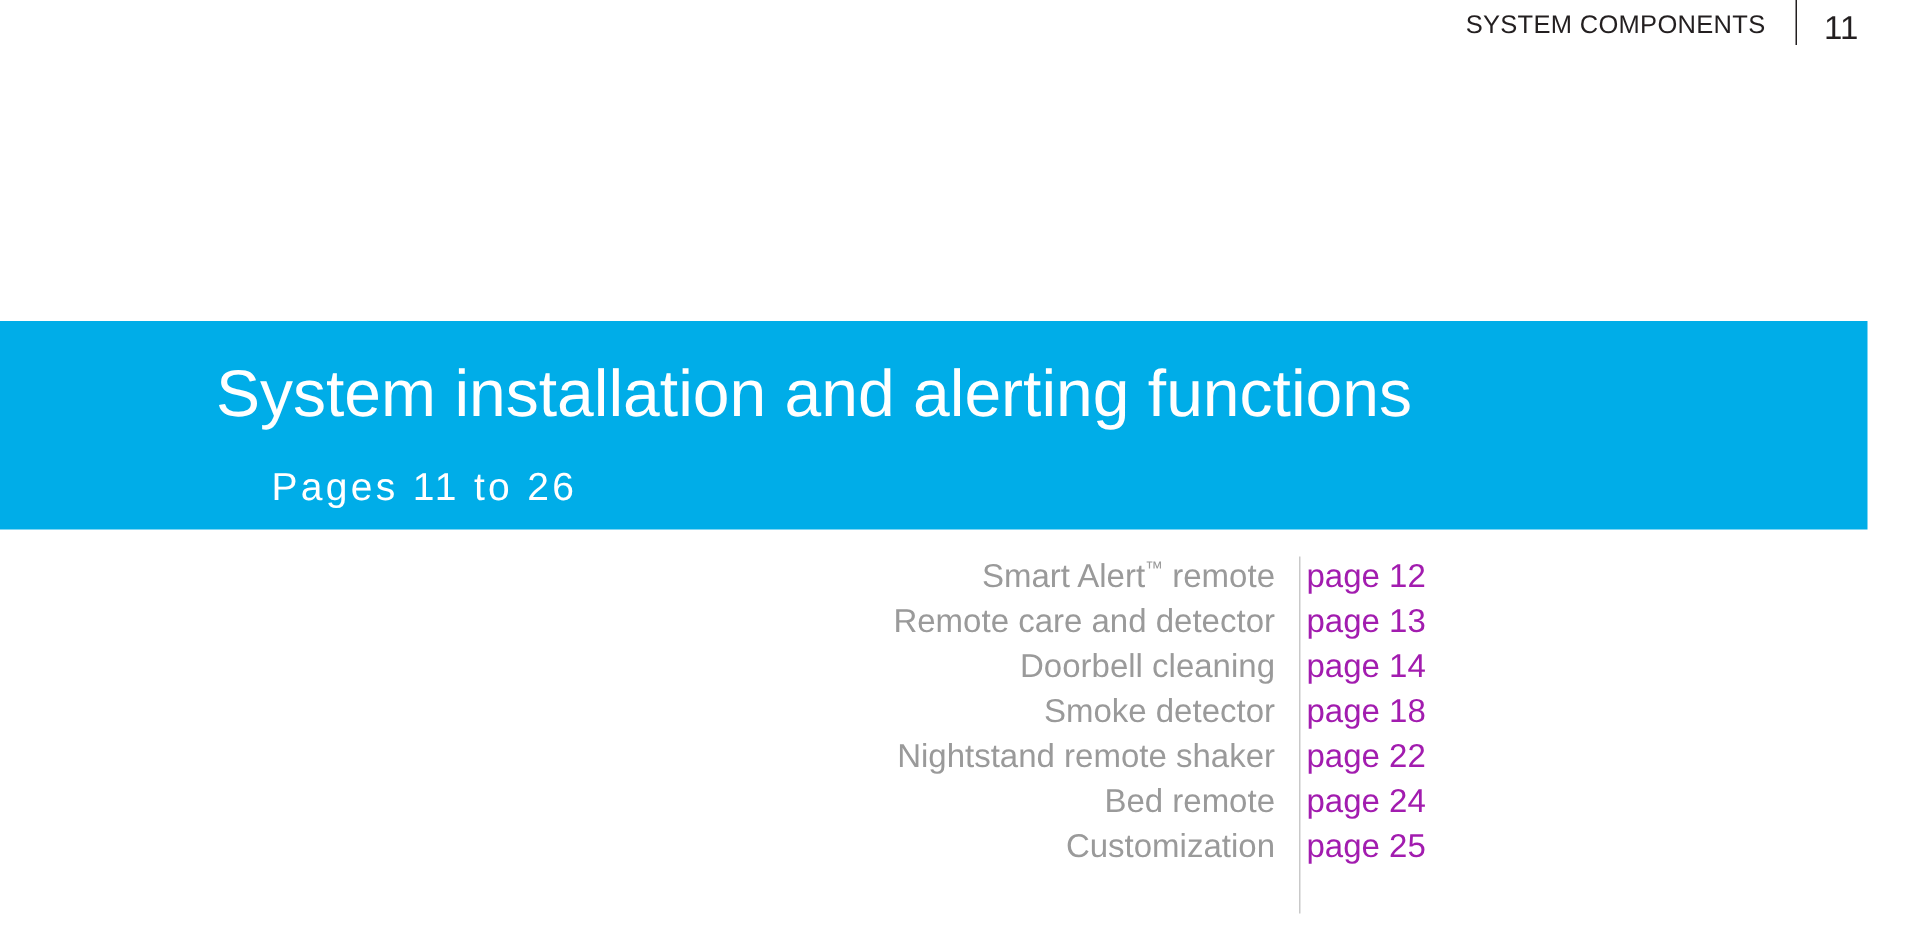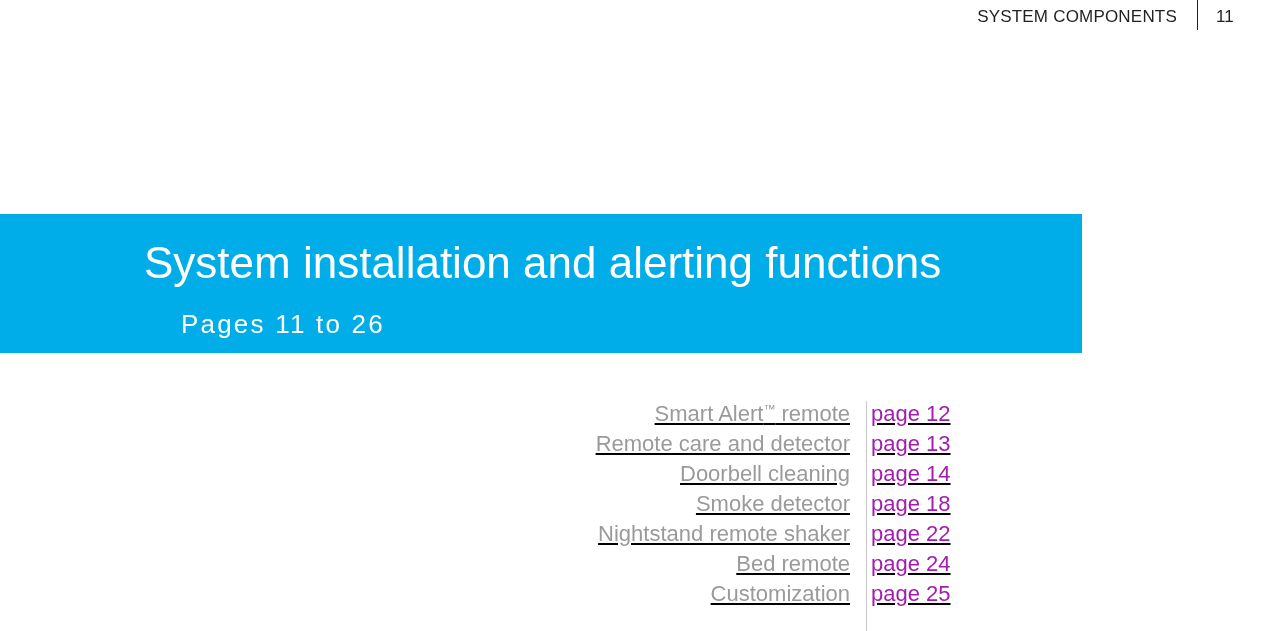--- a/index.html
+++ b/index.html
@@ -37,34 +37,34 @@
     white-space: nowrap;
   }
   .header-rule {
     width: 1px;
     height: 30px;
     background: #231f20;
     margin: 0 18px 0 20px;
     flex: 0 0 auto;
   }
   .header-folio {
-    font-size: 17px;
+    font-size: 22px;
     color: #231f20;
     line-height: 1;
     padding-top: 8px;
     min-width: 24px;
     text-align: left;
   }
 
   
   .banner {
     position: absolute;
     left: 0;
     top: 214px;
-    width: 1082px;
+    width: 1245px;
     height: 139px;
     background: #00ade8;
     box-sizing: border-box;
     padding-left: 144px;
   }
   .banner-title {
     position: absolute;
     left: 144px;
     top: 27px;
     color: #ffffff;
@@ -83,23 +83,22 @@
     line-height: 1;
     letter-spacing: 2.2px;
     white-space: nowrap;
     margin-left: 37px;
   }
 
   
   .toc {
     position: absolute;
     left: 0;
-    top: 399px;
+    top: 369px;
     width: 1275px;
-    text-decoration: underline;
   }
   .toc-inner {
     position: relative;
     width: 975px;
     margin: 0;
   }
   .toc-rule {
     position: absolute;
     left: 866px;
     top: 2px;

